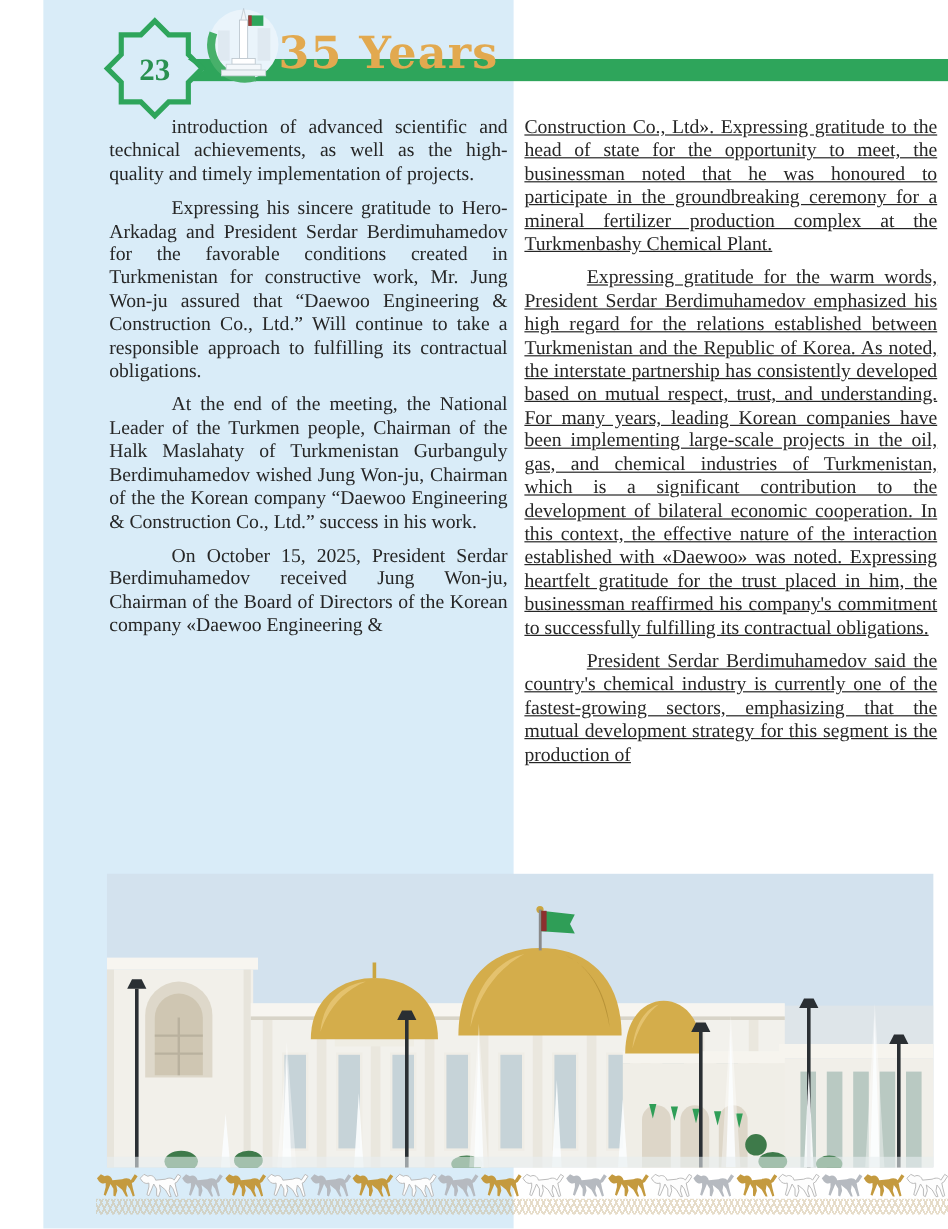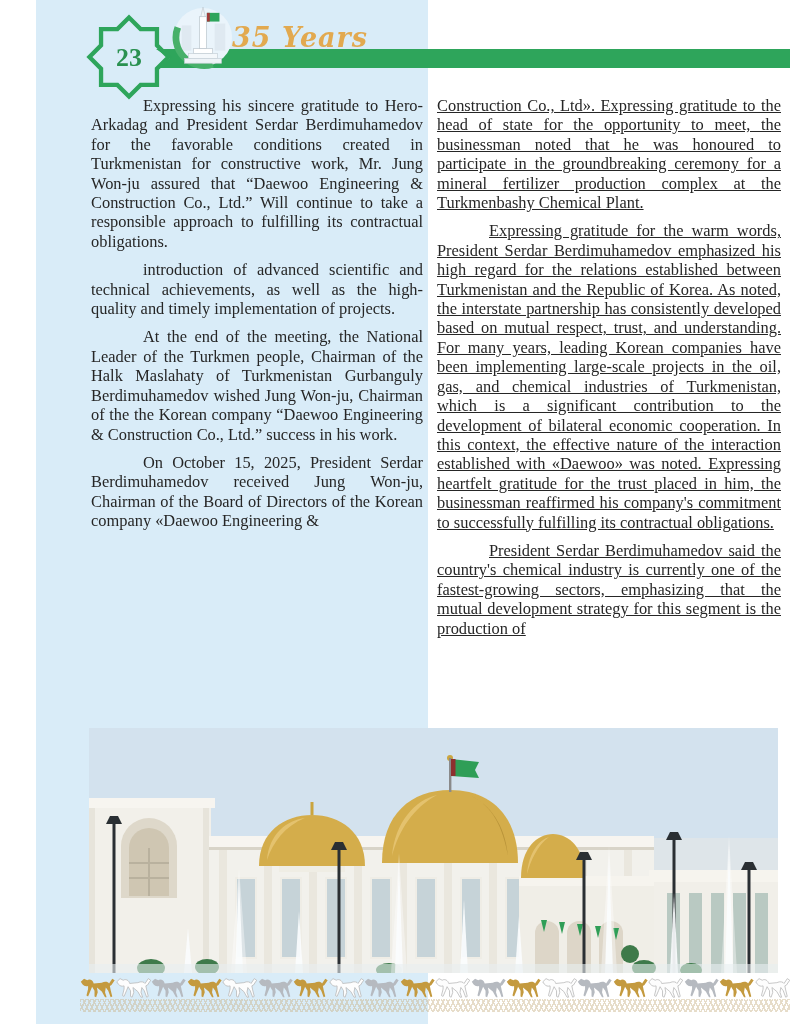--- a/index.html
+++ b/index.html
@@ -6,21 +6,21 @@
   .page{position:relative;width:780px;height:1024px;overflow:hidden;background:#ffffff;
         font-family:"Liberation Serif",serif;color:#262626;margin-left:36px;}
   .left-bg{position:absolute;left:0;top:0;width:392px;height:1024px;background:#d9ecf8;}
 
   
   .green-bar{position:absolute;left:120px;top:49px;right:0;height:19px;background:#2ea55b;
              clip-path:polygon(0 0,100% 0,100% 100%,0 100%,14px 50%);}
   .star{position:absolute;left:50px;top:14px;width:86px;height:86px;}
   .emblem{position:absolute;left:136px;top:6px;width:62px;height:66px;}
   .years{position:absolute;left:196px;top:22px;font-family:"DejaVu Serif",serif;
-         font-style:italic;font-weight:bold;font-size:27px;color:#e2a94f;letter-spacing:1px;}
+         font-weight:bold;font-size:37px;color:#e2a94f;letter-spacing:1px;}
 
   
   .col{position:absolute;top:96px;}
   .col p{margin:0 0 9px 0;font-size:16.4px;line-height:19.4px;text-align:justify;}
   .col p.indent{text-indent:52px;}
   .col-left{left:55px;width:332px;}
   .col-right{left:401px;width:344px;text-decoration:underline;}
   h2.art{font-size:20.5px;line-height:1.22;color:#2c4270;text-align:center;
          margin:36px 4px 15px 4px;font-weight:bold;}
 
@@ -65,22 +65,22 @@
     <polygon points="32,1 29.5,12 34.5,12" fill="#f2f6f8" stroke="#b9c4cc" stroke-width="0.6"></polygon>
     <rect x="28.5" y="11" width="7" height="33" fill="#ffffff" stroke="#b9c4cc" stroke-width="0.7"></rect>
     <rect x="22" y="44" width="20" height="5" fill="#ffffff" stroke="#b9c4cc" stroke-width="0.7"></rect>
     <rect x="17" y="49" width="30" height="5" fill="#f4f8fb" stroke="#c5cfd6" stroke-width="0.7"></rect>
     <rect x="13" y="54" width="38" height="5" fill="#eef3f7" stroke="#c5cfd6" stroke-width="0.7"></rect>
   </svg>
 
   <div class="years">35 Years</div>
 
   <section class="col col-left">
+    <p class="indent">introduction of advanced scientific and technical achievements, as well as the high-quality and timely implementation of projects.</p>
     <p class="indent">Expressing his sincere gratitude to Hero-Arkadag and President Serdar Berdimuhamedov for the favorable conditions created in Turkmenistan for constructive work, Mr. Jung Won-ju assured that “Daewoo Engineering &amp; Construction Co., Ltd.” Will continue to take a responsible approach to fulfilling its contractual obligations.</p>
-    <p class="indent">introduction of advanced scientific and technical achievements, as well as the high-quality and timely implementation of projects.</p>
     <p class="indent">At the end of the meeting, the National Leader of the Turkmen people, Chairman of the Halk Maslahaty of Turkmenistan Gurbanguly Berdimuhamedov wished Jung Won-ju, Chairman of the the Korean company “Daewoo Engineering &amp; Construction Co., Ltd.” success in his work.</p>
     <p class="indent">On October 15, 2025, President Serdar Berdimuhamedov received Jung Won-ju, Chairman of the Board of Directors of the Korean company «Daewoo Engineering &amp;</p>
   </section>
 
   <section class="col col-right">
     <p>Construction Co., Ltd». Expressing gratitude to the head of state for the opportunity to meet, the businessman noted that he was honoured to participate in the groundbreaking ceremony for a mineral fertilizer production complex at the Turkmenbashy Chemical Plant.</p>
     <p class="indent">Expressing gratitude for the warm words, President Serdar Berdimuhamedov emphasized his high regard for the relations established between Turkmenistan and the Republic of Korea. As noted, the interstate partnership has consistently developed based on mutual respect, trust, and understanding. For many years, leading Korean companies have been implementing large-scale projects in the oil, gas, and chemical industries of Turkmenistan, which is a significant contribution to the development of bilateral economic cooperation. In this context, the effective nature of the interaction established with «Daewoo» was noted. Expressing heartfelt gratitude for the trust placed in him, the businessman reaffirmed his company's commitment to successfully fulfilling its contractual obligations.</p>
     <p class="indent">President Serdar Berdimuhamedov said the country's chemical industry is currently one of the fastest-growing sectors, emphasizing that the mutual development strategy for this segment is the production of</p>
   </section>
 

